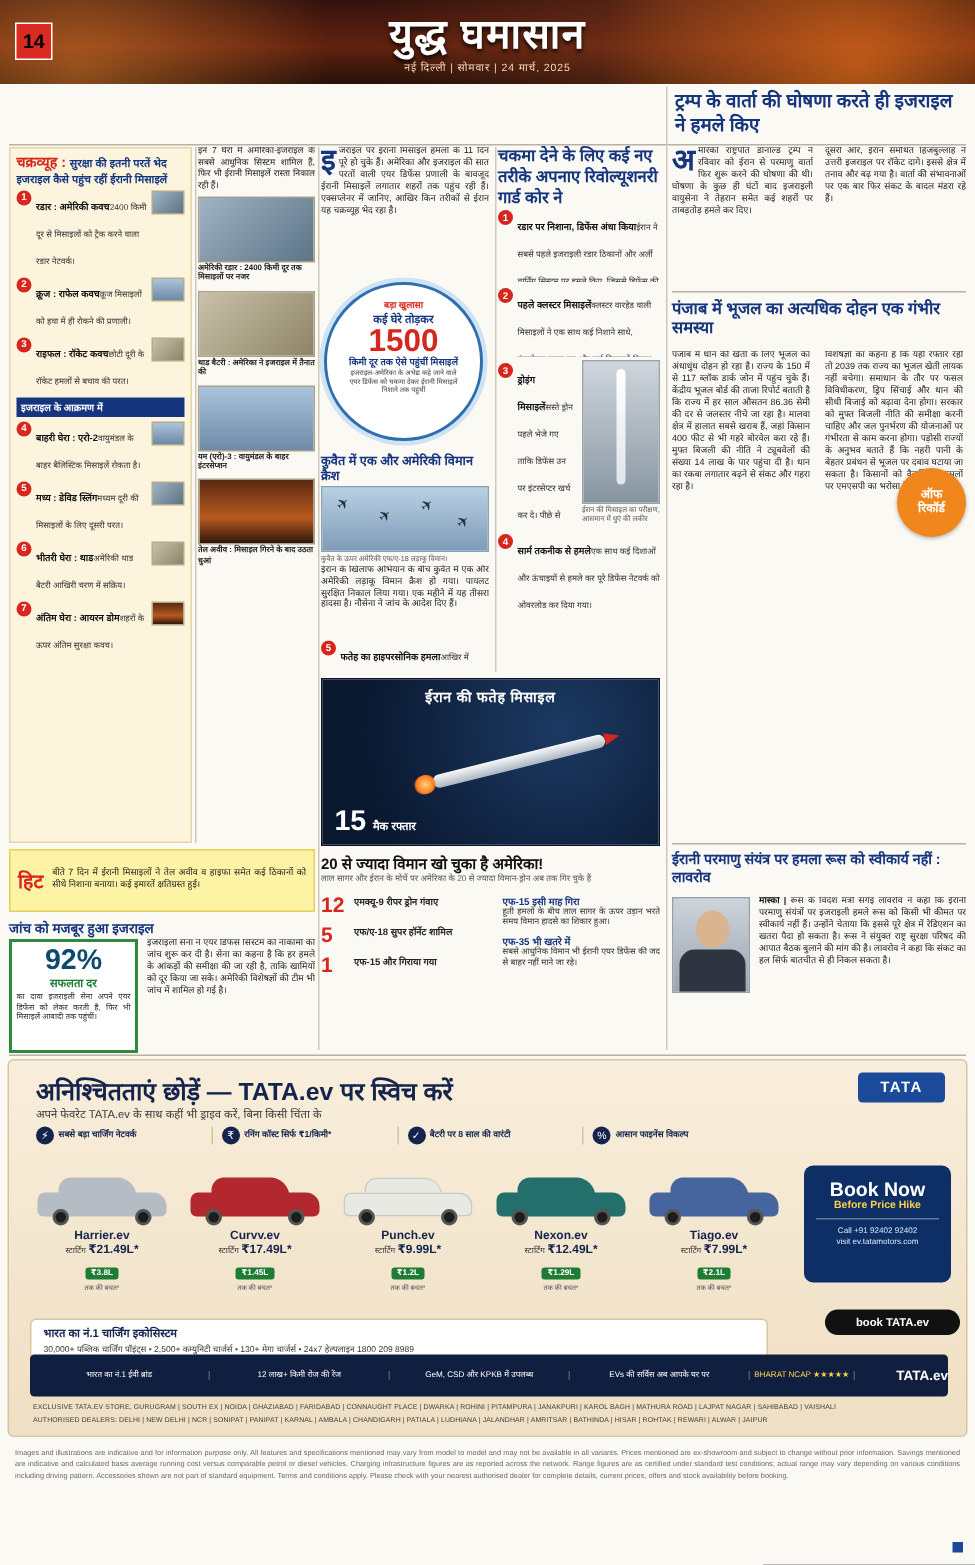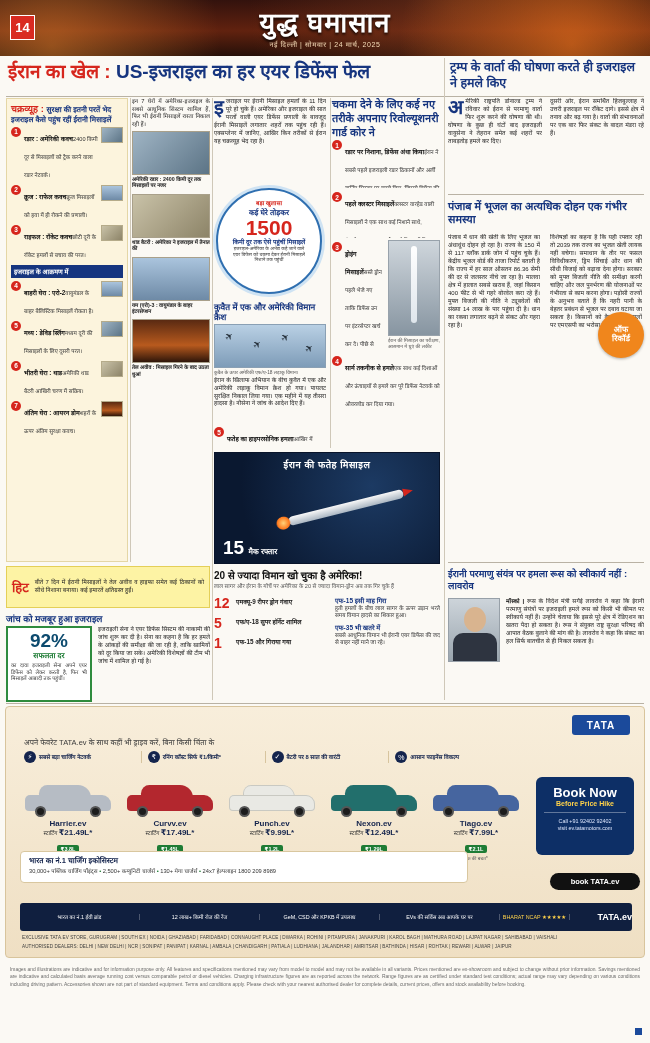--- a/index.html
+++ b/index.html
@@ -7,21 +7,21 @@
 body{font-family:"Liberation Sans","DejaVu Sans",sans-serif}
 #page{position:relative;width:650px;height:1043px;margin:0 auto;background:#fbf9f4;overflow:hidden}
 .vr{position:absolute;width:1px;background:#cfc8b8}
 .hr{position:absolute;height:1px;background:#b9b2a4}
 
 #masthead{position:absolute;left:0;top:0;width:650px;height:56px;background:
  radial-gradient(circle at 88% 78%,rgba(255,125,30,.6),transparent 30%),
  radial-gradient(circle at 8% 82%,rgba(255,150,50,.45),transparent 28%),
  radial-gradient(circle at 70% 15%,rgba(130,60,30,.5),transparent 45%),
  linear-gradient(#33120d,#61220f 55%,#261009)}
-.mh-no{position:absolute;left:10px;top:15px;width:25px;height:25px;background:#d92b21;color:#ffffff;font-weight:bold;font-size:13px;display:flex;align-items:center;justify-content:center;border:1px solid #fff}
+.mh-no{position:absolute;left:10px;top:15px;width:25px;height:25px;background:#d92b21;color:#000000;font-weight:bold;font-size:13px;display:flex;align-items:center;justify-content:center;border:1px solid #fff}
 .mh-title{position:absolute;left:0;top:3px;width:100%;text-align:center;color:#fff;font-size:27px;font-weight:bold;letter-spacing:1px;text-shadow:0 2px 3px rgba(0,0,0,.85)}
 .mh-date{position:absolute;left:0;top:40px;width:100%;text-align:center;color:#f6ddb8;font-size:7px;letter-spacing:.6px}
 
 .hl-left{position:absolute;left:8px;top:62px;width:430px;font-size:19px;font-weight:bold;line-height:1.1}
 .t-red{color:#d6261d}.t-blue{color:#16357f}
 .hl-right{position:absolute;left:450px;top:60px;width:192px;font-size:12.5px;font-weight:bold;color:#16357f;line-height:1.25}
 
 #left-panel{position:absolute;left:6px;top:98px;width:122px;height:464px;background:#fcf4dd;border:1px solid #e4d6a6;padding:4px;overflow:hidden}
 .lp-title{font-size:7.3px;font-weight:bold;color:#16357f;line-height:1.25;margin-bottom:3px}
 .lp-title .t-red{font-size:9.5px}
@@ -125,21 +125,21 @@
 .car-name{font-size:8px;font-weight:bold;color:#14244d;margin-top:2px}
 .car-price{font-size:5.5px;color:#333}
 .car-price b{font-size:8px;color:#14244d}
 .car-save{display:inline-block;background:#1e7c35;color:#fff;font-size:5.5px;font-weight:bold;padding:1px 4px;border-radius:2px;margin-top:2px}
 .save-sub{font-size:4.6px;color:#555}
 .book-box{position:absolute;left:530px;top:70px;width:98px;height:78px;background:#0d2f66;border-radius:6px;color:#fff;text-align:center;padding-top:8px;cursor:pointer}
 .book-box .b1{font-size:13px;font-weight:bold}
 .book-box .b2{font-size:7px;color:#ffd24a;font-weight:bold}
 .book-div{height:1px;background:rgba(255,255,255,.35);margin:5px 8px}
 .book-box .b3,.book-box .b4{font-size:5.4px;color:#dfe8ff;margin-top:1px}
-.charge-box{position:absolute;left:14px;top:144px;width:448px;height:32px;background:#fff;border:1px solid #d9c79f;border-radius:4px;padding:3px 8px;overflow:hidden}
+.charge-box{position:absolute;left:14px;top:172px;width:492px;height:32px;background:#fff;border:1px solid #d9c79f;border-radius:4px;padding:3px 8px;overflow:hidden}
 .charge-title{font-size:7.5px;font-weight:bold;color:#14244d}
 .charge-bullets{font-size:5.7px;color:#333;margin-top:2px;white-space:nowrap}
 .cb:not(:last-child):after{content:"  •  ";color:#1e7c35;font-weight:bold}
 .book-pill{position:absolute;left:544px;top:166px;width:90px;height:17px;background:#111;color:#fff;font-size:7.5px;font-weight:bold;display:flex;align-items:center;justify-content:center;border-radius:9px;cursor:pointer}
 .dark-strip{position:absolute;left:14px;top:196px;width:612px;height:28px;background:#101f3f;border-radius:3px;display:flex;align-items:center;color:#fff}
 .ds-cell{flex:1;font-size:5.4px;line-height:1.2;padding:0 6px;border-right:1px solid rgba(255,255,255,.25);text-align:center}
 .ds-ncap{flex:0 0 70px;font-size:5.4px;text-align:center;color:#ffd24a;border-right:1px solid rgba(255,255,255,.25)}
 .ds-logo{flex:0 0 62px;font-weight:bold;font-size:9px;text-align:right}
 .fineprint{position:absolute;left:16px;width:610px;font-size:4.6px;color:#3c3c3c;line-height:1.4;letter-spacing:.1px;overflow:hidden;white-space:nowrap}
 #legal{position:absolute;left:10px;top:966px;width:630px;font-size:4.9px;color:#6a6a6a;line-height:1.5;text-align:justify}
@@ -149,23 +149,20 @@
 <body>
 
 <div id="page">
 
   <div id="masthead">
     <div class="mh-no">14</div>
     <div class="mh-title">युद्ध घमासान</div>
     <div class="mh-date">नई दिल्ली  |  सोमवार  |  24 मार्च, 2025</div>
   </div>
 
-  <div class="hl-left">
-    <span class="t-red">ईरान का खेल : </span><span class="t-blue">US-इजराइल का हर एयर डिफेंस फेल</span>
-  </div>
   <div class="hl-right">ट्रम्प के वार्ता की घोषणा करते ही इजराइल ने हमले किए</div>
   <div class="hr" style="left:6px;top:96px;width:638px"></div>
   <div class="hr" style="left:6px;top:703px;width:638px"></div>
   <div class="vr" style="left:130px;top:98px;height:464px"></div>
   <div class="vr" style="left:212px;top:98px;height:602px"></div>
   <div class="vr" style="left:330px;top:98px;height:350px"></div>
   <div class="vr" style="left:444px;top:58px;height:642px"></div>
 
   <div id="left-panel">
     <div class="lp-title">
@@ -354,20 +351,21 @@
   <div id="lavrov-title">ईरानी परमाणु संयंत्र पर हमला रूस को स्वीकार्य नहीं : लावरोव</div>
   <div class="portrait">
     <div class="head"></div>
     <div class="torso"></div>
   </div>
   <div id="lavrov-body">
     <span class="dl">मॉस्को | </span><span>रूस के विदेश मंत्री सर्गेई लावरोव ने कहा कि ईरानी परमाणु संयंत्रों पर इजराइली हमले रूस को किसी भी कीमत पर स्वीकार्य नहीं हैं। उन्होंने चेताया कि इससे पूरे क्षेत्र में रेडिएशन का खतरा पैदा हो सकता है। रूस ने संयुक्त राष्ट्र सुरक्षा परिषद की आपात बैठक बुलाने की मांग की है। लावरोव ने कहा कि संकट का हल सिर्फ बातचीत से ही निकल सकता है।</span>
   </div>
 
   <div id="ad">
+    <div class="ad-headline">अनिश्चितताएं छोड़ें — TATA.ev पर स्विच करें</div>
     <div class="tata-logo">TATA</div>
     <div class="ad-sub">अपने फेवरेट TATA.ev के साथ कहीं भी ड्राइव करें, बिना किसी चिंता के</div>
 
     <div class="chips">
       <div class="chip">
         <span class="ico">⚡</span>
         <span class="lab">सबसे बड़ा चार्जिंग नेटवर्क</span>
       </div>
       <div class="chip">
         <span class="ico">₹</span>

